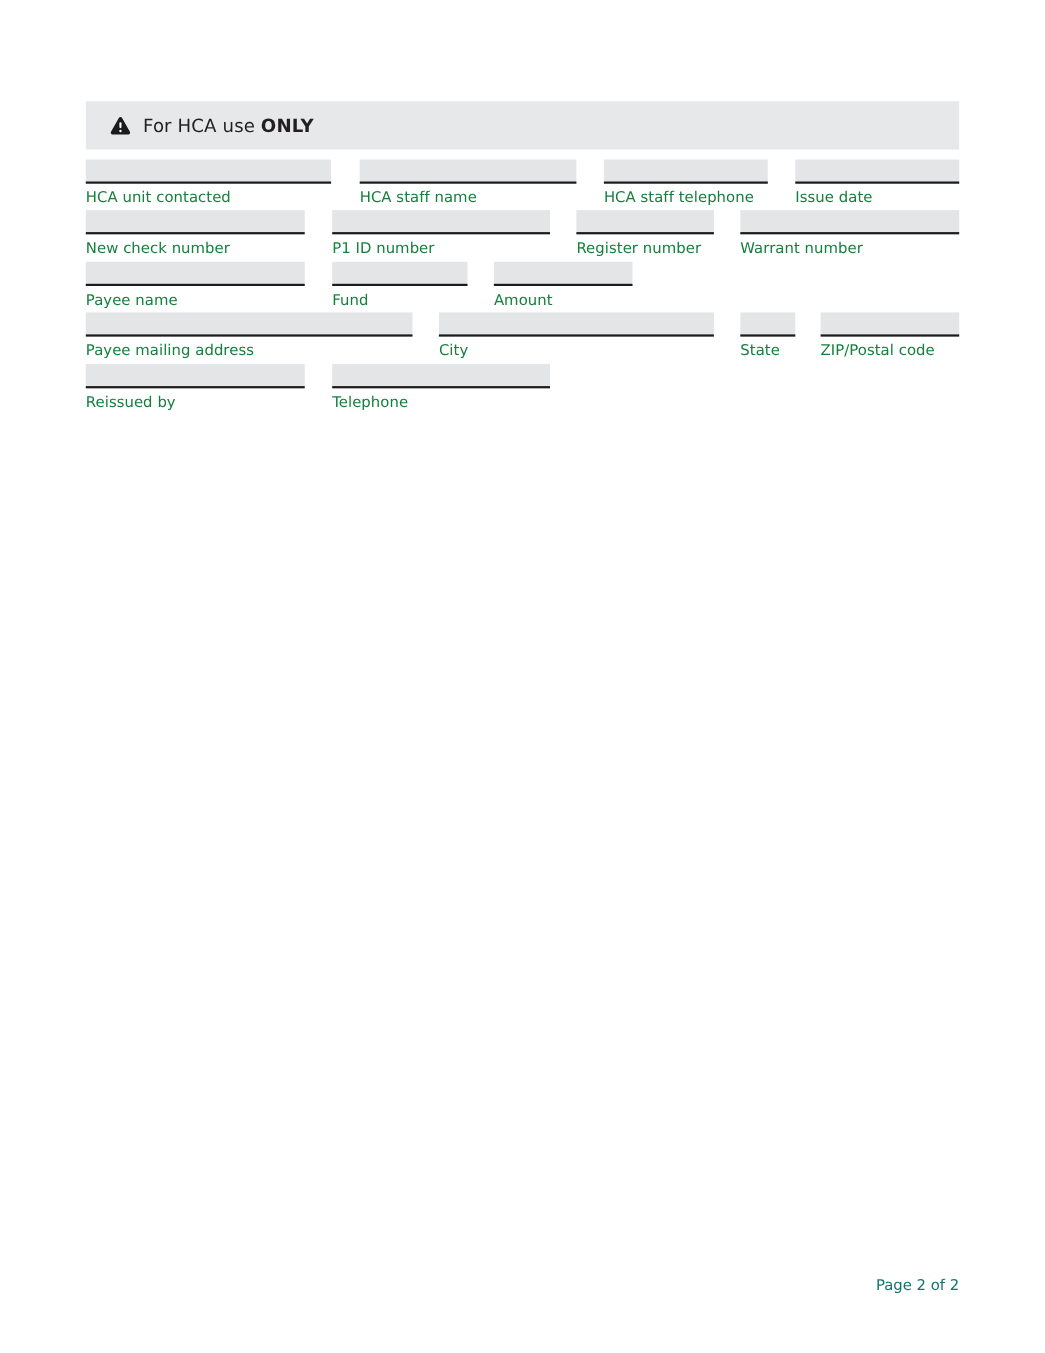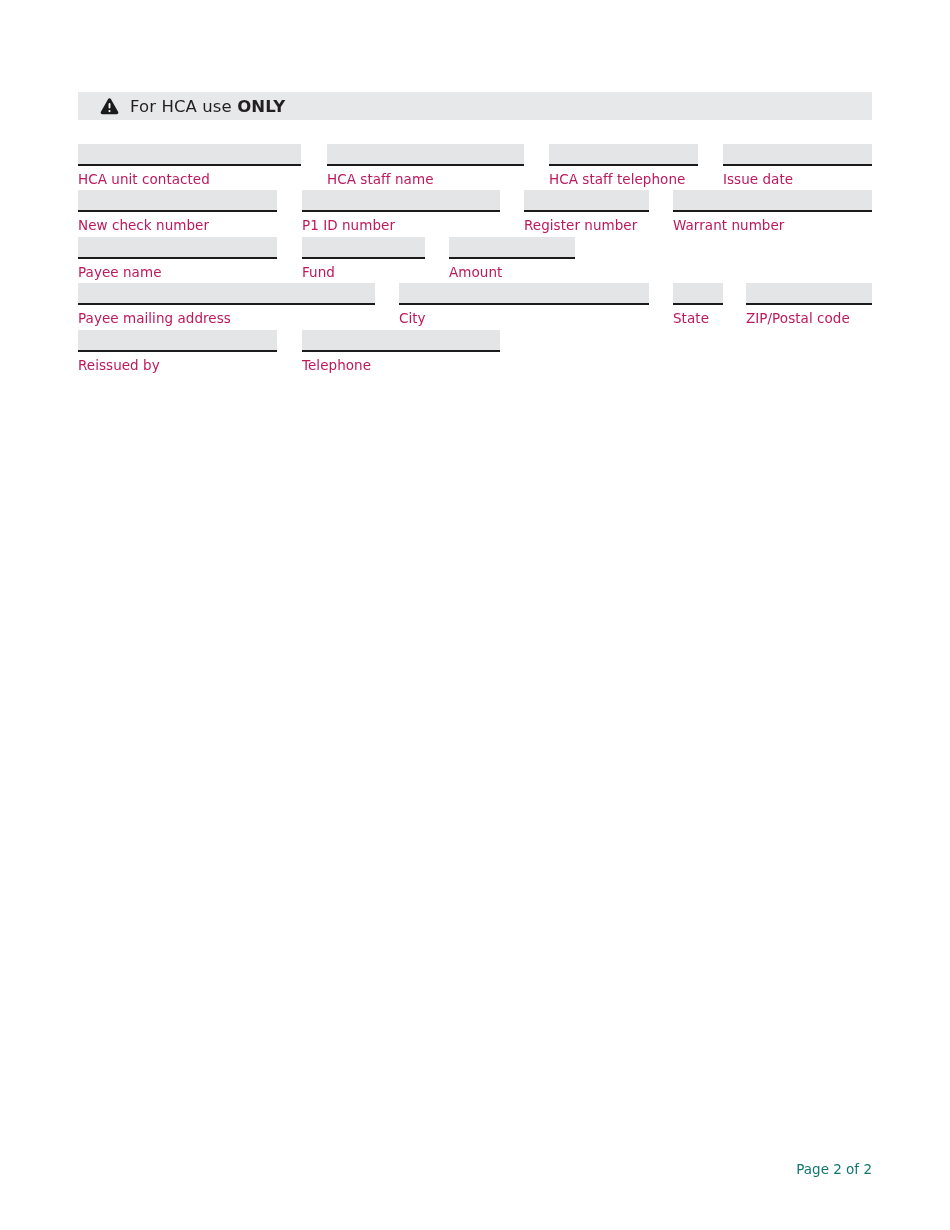--- a/index.html
+++ b/index.html
@@ -22,21 +22,21 @@
     height: 1230px;
     background: #fff;
   }
 
   
   .section-header {
     position: absolute;
     left: 78px;
     top: 92px;
     width: 794px;
-    height: 28px;
+    height: 44px;
     background: #e7e8ea;
     display: flex;
     align-items: center;
     box-sizing: border-box;
     padding-left: 22px;
   }
   .warn-icon {
     width: 19px;
     height: 18px;
     flex: 0 0 auto;
@@ -61,21 +61,21 @@
   .field .box {
     background: #e4e5e7;
     border-bottom: 2px solid #1b1b1b;
     height: 22px;
     width: 100%;
     box-sizing: border-box;
   }
   .field .lbl {
     font-size: 13.5px;
     line-height: 15px;
-    color: #be185d;
+    color: #15803d;
     padding-top: 6px;
     white-space: nowrap;
     letter-spacing: 0.05px;
   }
 
   
   .footer {
     position: absolute;
     right: 78px;
     top: 1161px;

